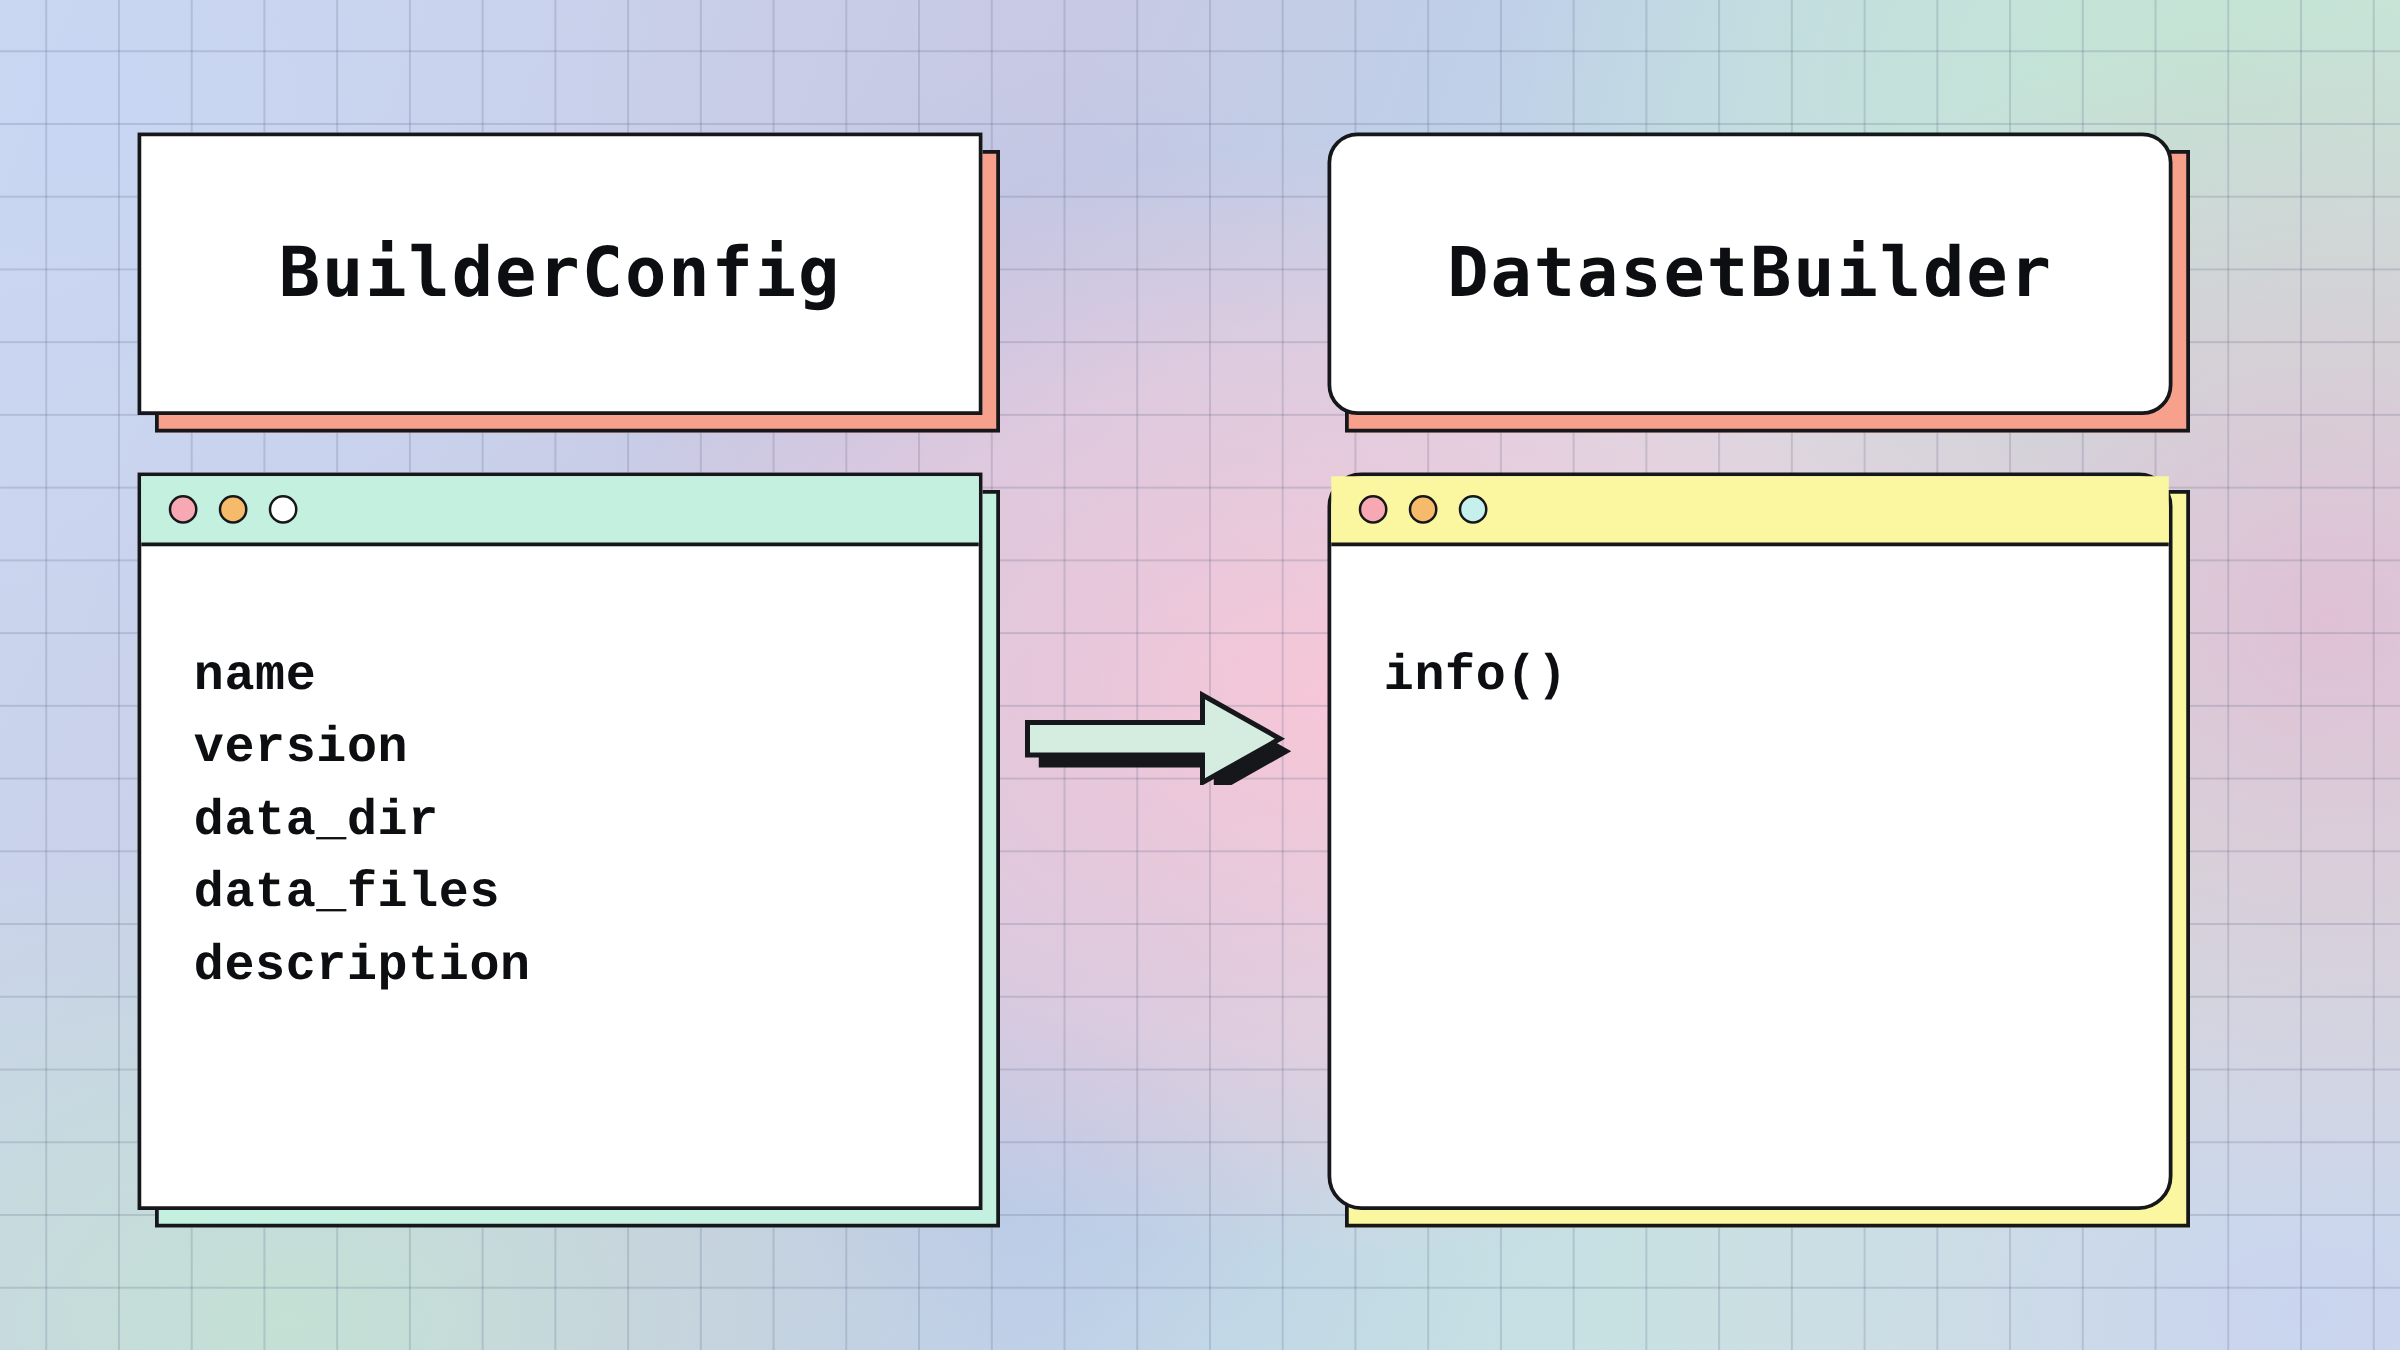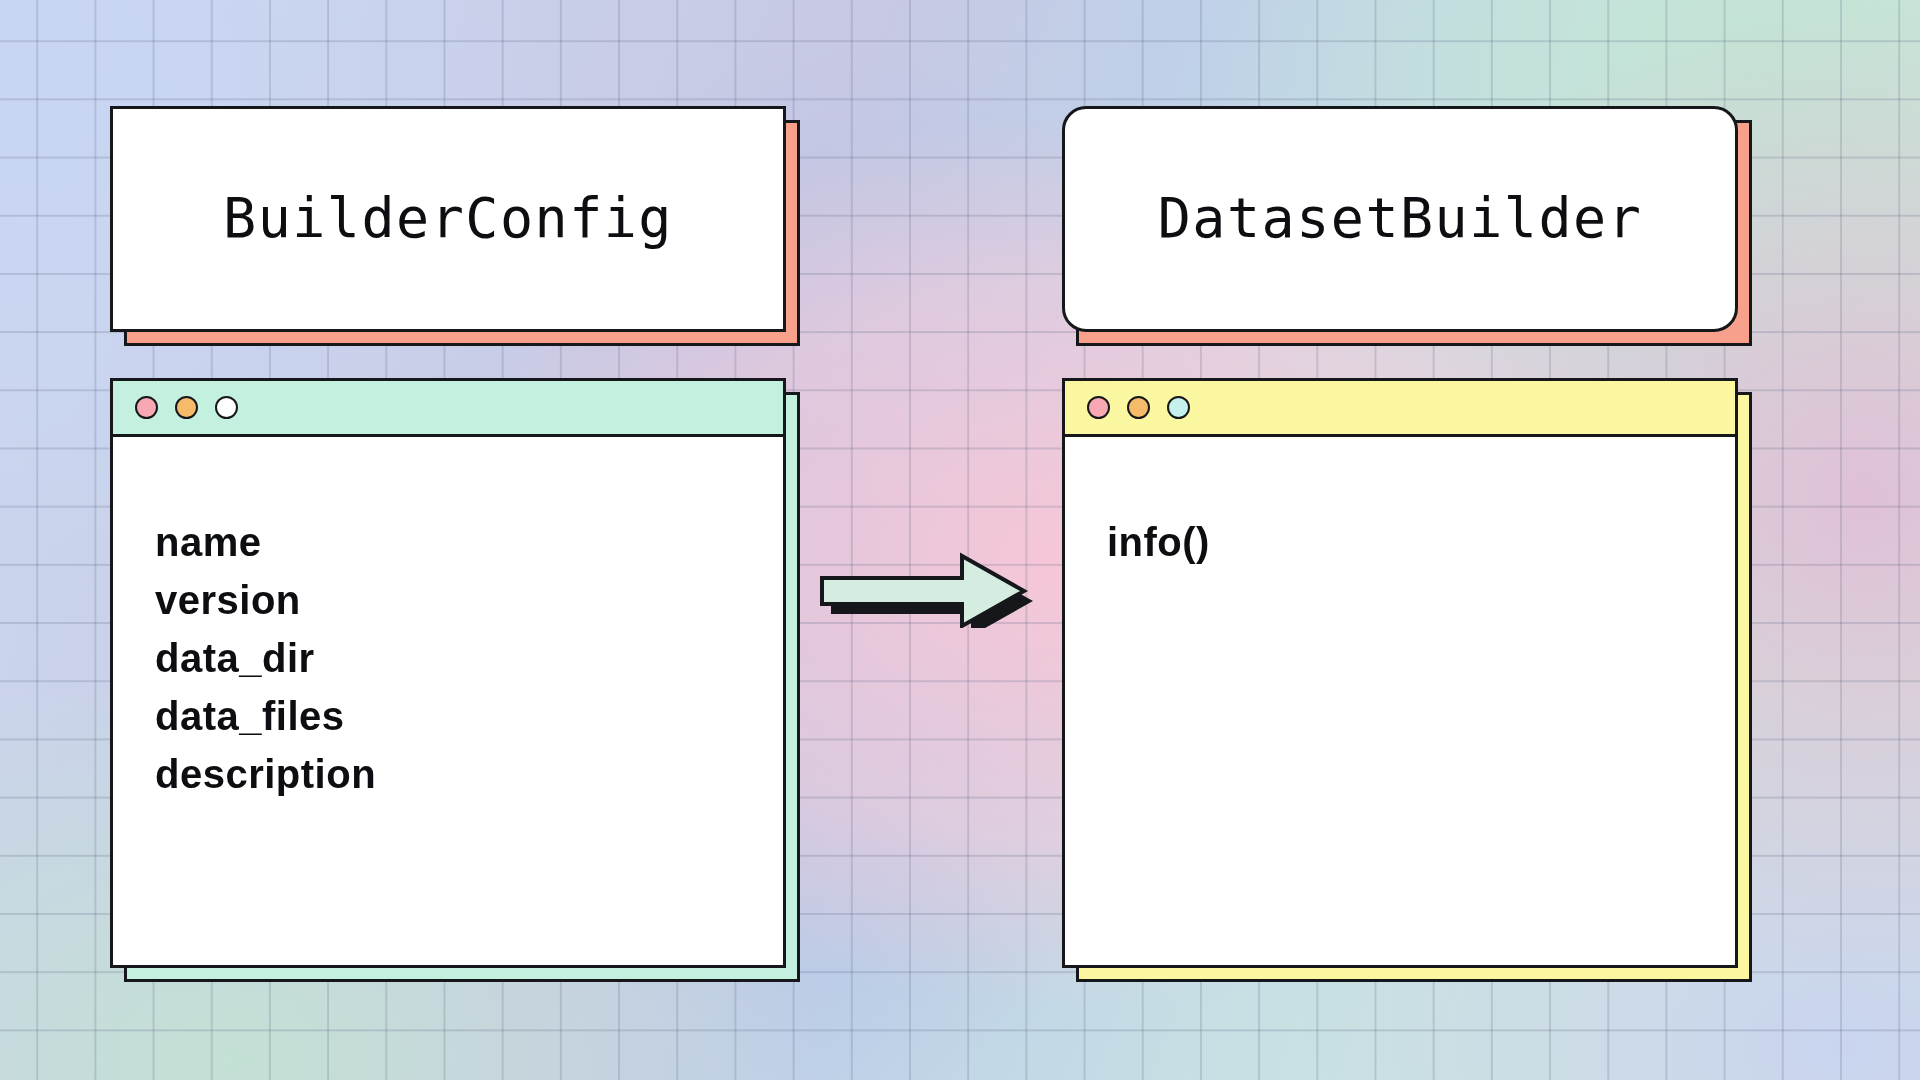--- a/index.html
+++ b/index.html
@@ -68,21 +68,21 @@
     box-sizing: border-box;
   }
   .title-text {
     position: absolute;
     left: 0;
     right: 0;
     top: 50%;
     transform: translateY(-52%);
     text-align: center;
     font-family: "DejaVu Sans Mono", monospace;
-    font-weight: 400;
+    font-weight: 700;
     font-size: 55px;
     letter-spacing: 1.5px;
     color: #0d0e11;
     white-space: nowrap;
   }
 
   
   .win-titlebar {
     position: absolute;
     left: 0;
@@ -116,21 +116,21 @@
     box-sizing: border-box;
   }
 
   .member-list {
     list-style: none;
     margin: 0;
     padding: 0;
   }
 
   .member-list li {
-    font-family: Liberation Sans, sans-serif;
+    font-family: Liberation Mono, monospace;
     font-weight: 700;
     font-size: 40px;
     line-height: 58px;
     letter-spacing: 0.5px;
     color: #0d0e11;
     white-space: nowrap;
   }
 
   
   .arrow-wrap {
@@ -187,21 +187,21 @@
 
   <div class="card-group" style="left:1062px; top:106px; width:690px; height:240px;">
     <div class="card-shadow" style="left:14px; top:14px; width:676px; height:226px; background:#f7a08c;"></div>
     <div class="card-face" style="width:676px; height:226px;border-radius:24px;">
       <div class="title-text">DatasetBuilder</div>
     </div>
   </div>
 
   <div class="card-group" style="left:1062px; top:378px; width:690px; height:604px;">
     <div class="card-shadow" style="left:14px; top:14px; width:676px; height:590px; background:#fbf7a0;"></div>
-    <div class="card-face" style="width:676px; height:590px;">
+    <div class="card-face" style="width:676px; height:590px;border-radius:27px;">
 
       <div class="win-titlebar" style="background:#fbf7a0;">
         <span class="dot" style="background:#f7a8b2;"></span>
         <span class="dot" style="background:#f6bb6a;"></span>
         <span class="dot" style="background:#c5f0ec;"></span>
       </div>
 
       <div class="win-body">
         <ul class="member-list">
           <li>info()</li>

